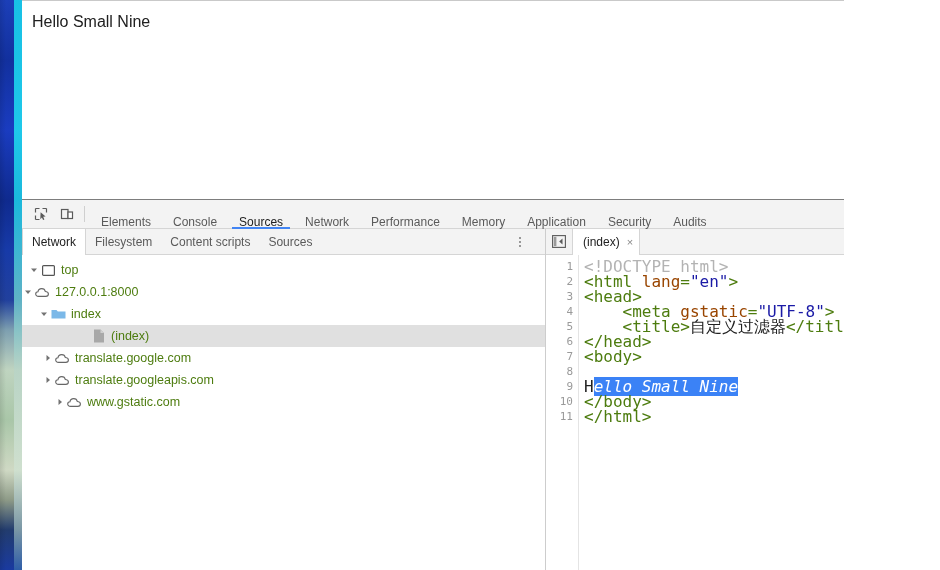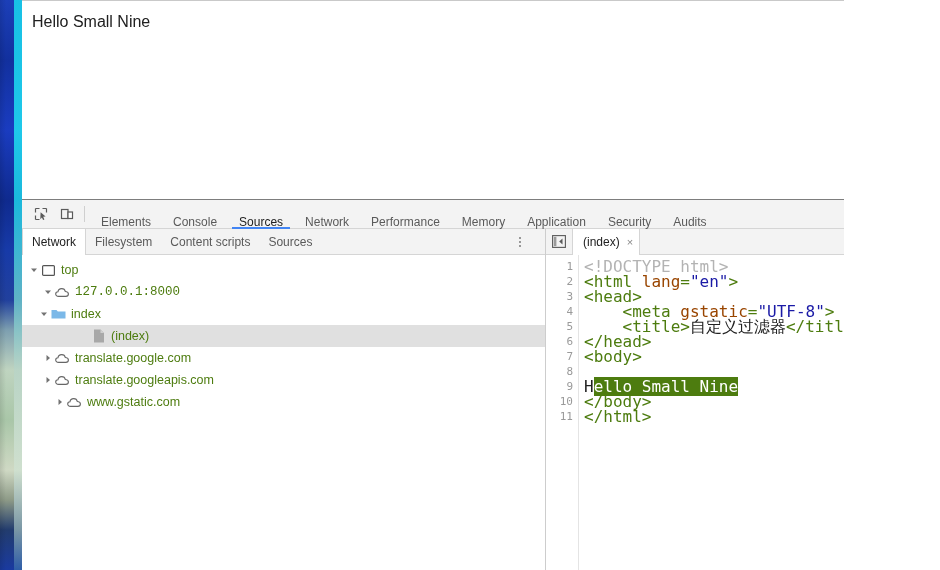--- a/index.html
+++ b/index.html
@@ -335,22 +335,23 @@
     font-size: 16px;
     white-space: pre;
     color: #222222;
   }
   .tok-doctype { color: #b3b3b3; }
   .tok-tag { color: #4d7c0f; }
   .tok-attr { color: #994500; }
   .tok-val { color: #1a1aa6; }
   .tok-text { color: #222222; }
   .sel {
-    background: #4d7c0f;
+    background: #3b82f6;
     color: #ffffff;
+    font-style: italic;
   }
 </style>
 </head>
 <body>
 
 <div id="root">
 
   <div class="wallpaper"></div>
   <div class="wallpaper-cyan"></div>
 
@@ -439,21 +440,21 @@
                 </svg>
             </div>
             <div class="row-icon">
               <svg width="13" height="11" viewBox="0 0 13 11">
                   <rect x="0.6" y="0.6" width="11.8" height="9.8" rx="1" stroke="#555" stroke-width="1.2" fill="#fff"></rect>
                 </svg>
             </div>
             <span class="row-label">top</span>
           </div>
 
-          <div class="tree-row" style="padding-left:20px;font-family:Liberation Mono, monospace;">
+          <div class="tree-row" style="">
             <div class="twisty">
               <svg width="8" height="8" viewBox="0 0 8 8">
                   <path d="M1 2.5 L7 2.5 L4 6 Z" fill="#737373"></path>
                 </svg>
             </div>
             <div class="row-icon">
               <svg width="15" height="11" viewBox="0 0 15 11">
                   <path d="M3.6 9.4 C1.6 9.4 0.7 8.1 0.7 7 C0.7 5.8 1.8 4.8 3 4.8 C3.2 2.9 4.8 1.6 6.7 1.6 C8.5 1.6 10 2.8 10.3 4.5 C12 4.6 13.4 5.7 13.4 7.1 C13.4 8.4 12.4 9.4 10.8 9.4 Z" stroke="#666" stroke-width="1.1" fill="#fff"></path>
                 </svg>
             </div>

